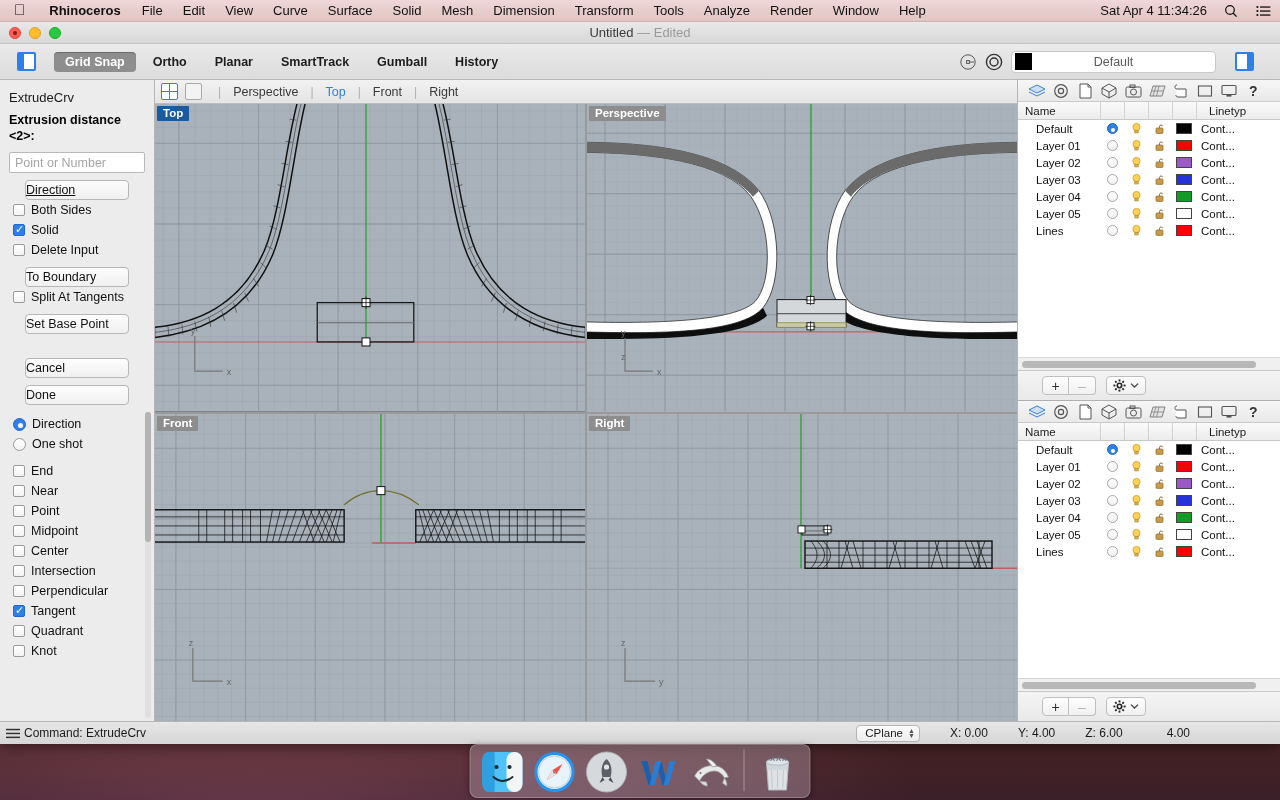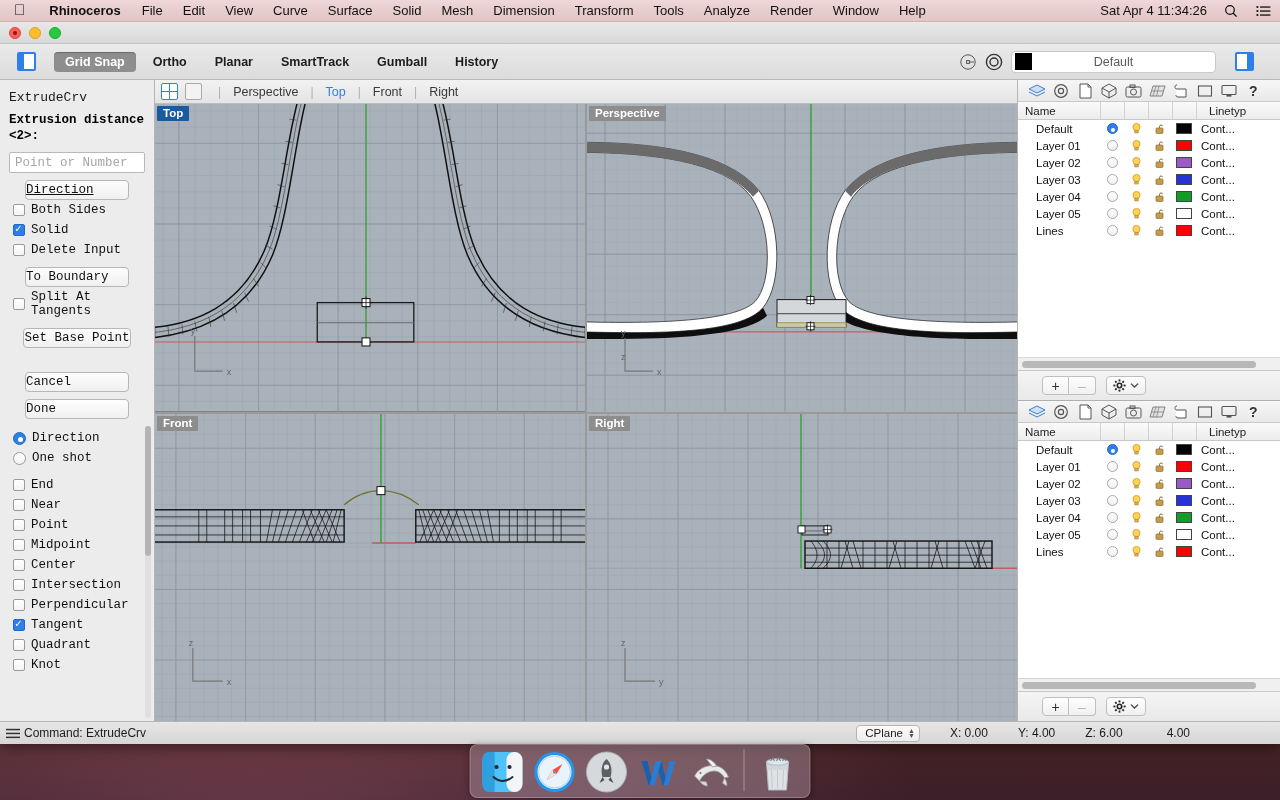--- a/index.html
+++ b/index.html
@@ -100,21 +100,21 @@
     position: absolute; left: 0; right: 0; text-align: center;
     font-size: 12.5px; color: #5b5b5b;
   }
 
   
   .body-row { flex: 1; display: flex; min-height: 0; }
 
   
   .leftpanel {
     width: 155px; background: #ececec; border-right: 1px solid #b5b5b5;
-    display: flex; flex-direction: column; min-height: 0; font-family: Liberation Mono, monospace;
+    display: flex; flex-direction: column; min-height: 0;
   }
   .cmd-title { font-size: 13px; color: #1a1a1a; padding: 10px 0 4px 9px; }
   .cmd-prompt { font-size: 12.5px; font-weight: bold; color: #000; padding: 4px 9px 2px 9px; line-height: 1.25; }
   .cmd-input {
     margin: 6px 9px 0 9px; height: 21px; background: #fff;
     border: 1px solid #b9b9b9; border-radius: 2px;
     font-size: 12.5px; color: #a6a6a6; padding: 0 5px; display: flex; align-items: center;
   }
   .ro-btn {
     margin: 7px auto 0 auto; min-width: 104px; height: 20px;
@@ -317,20 +317,25 @@
     </span>
   </div>
 
   <div class="window">
 
     <div class="titlebar">
       <div class="traffic">
         <span class="tl red"></span>
         <span class="tl yellow"></span>
         <span class="tl green"></span>
+      </div>
+      <div class="title-center">
+        <span>Untitled</span>
+        <span class="edited">—</span>
+        <span class="edited">Edited</span>
       </div>
     </div>
 
     <div class="toolbar">
       <div class="panel-toggle"></div>
       <div class="tgl on">Grid Snap</div>
       <div class="tgl">Ortho</div>
       <div class="tgl">Planar</div>
       <div class="tgl">SmartTrack</div>
       <div class="tgl">Gumball</div>

